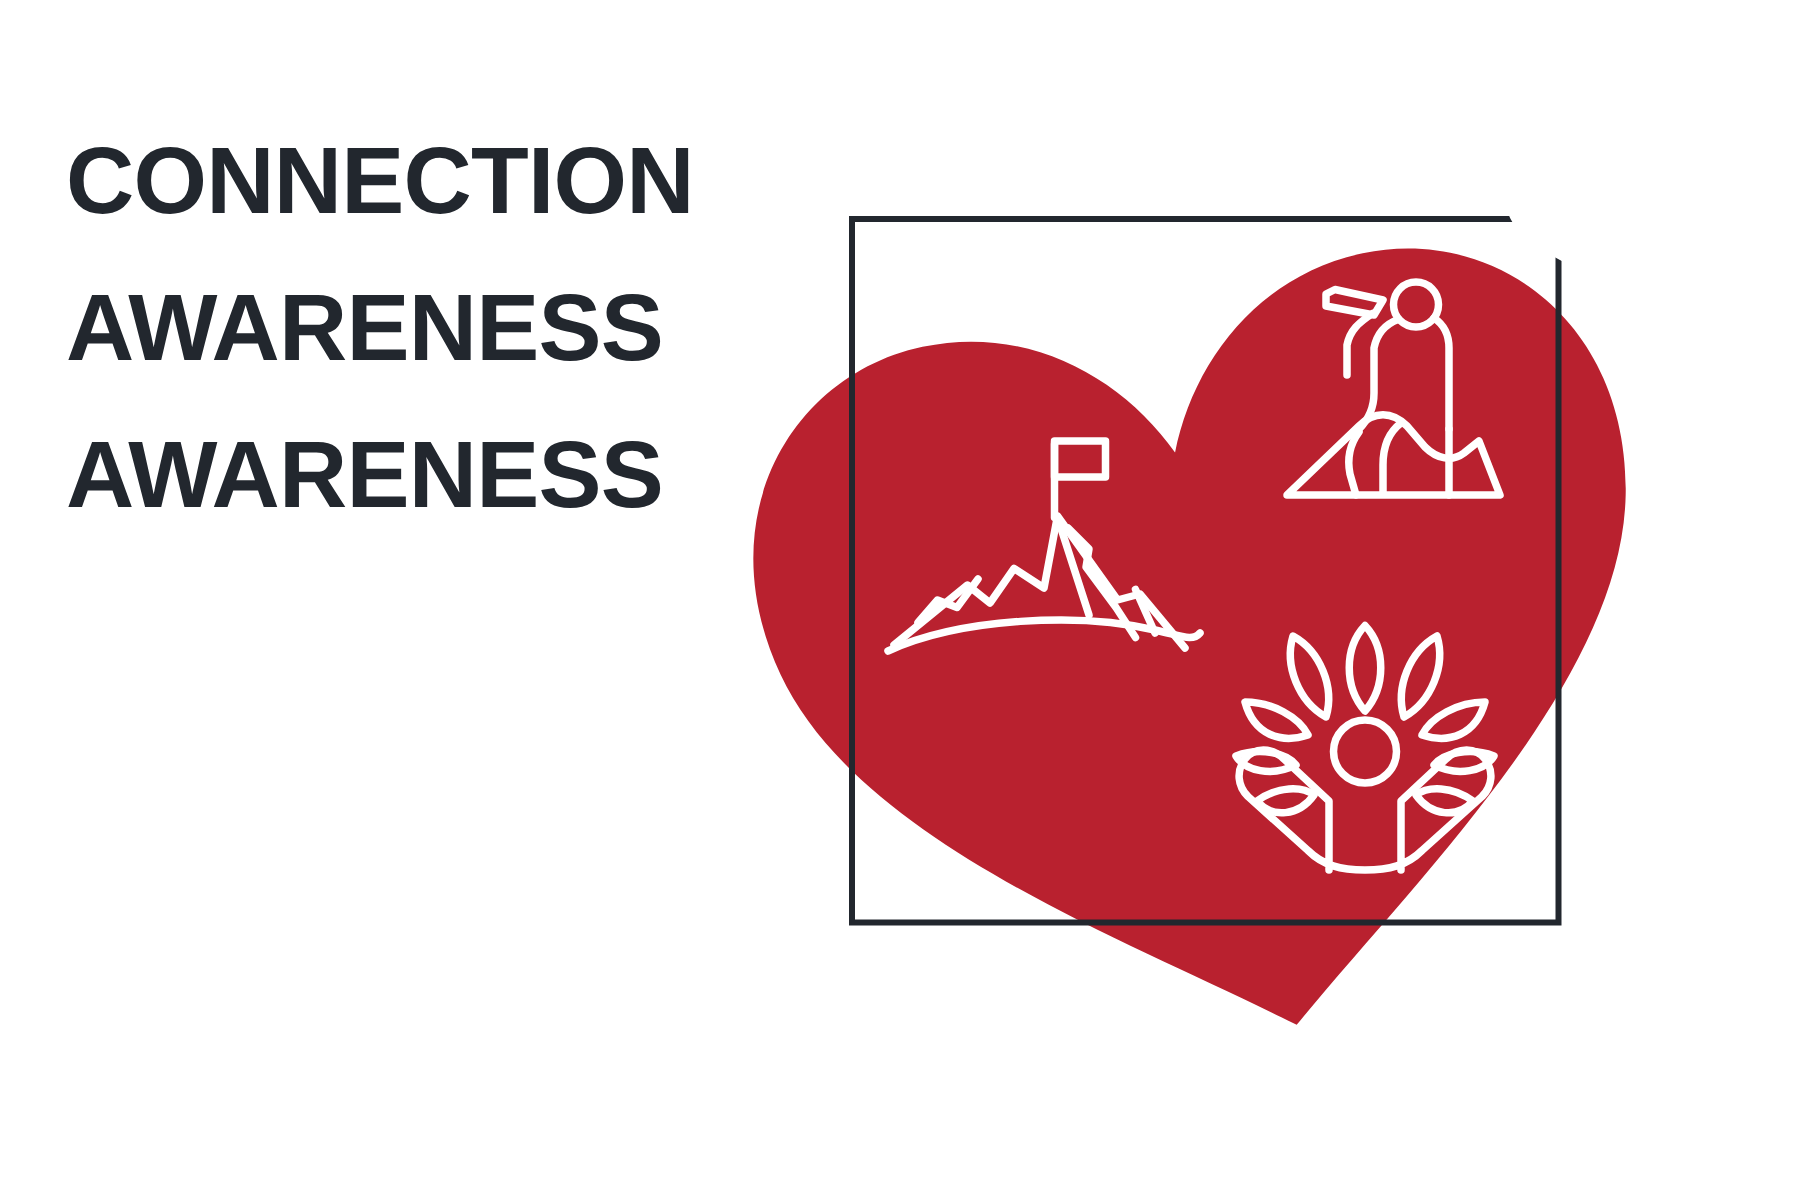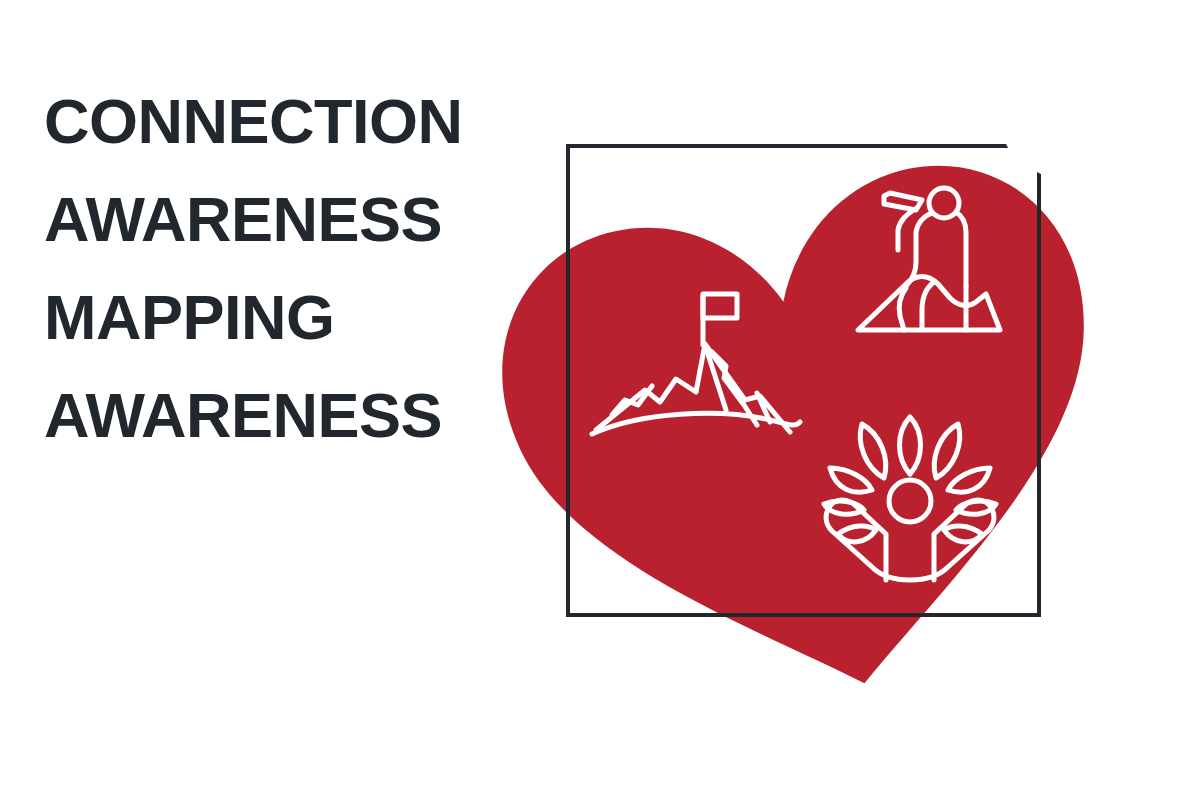--- a/index.html
+++ b/index.html
@@ -191,17 +191,16 @@
                  C 1070 110, 1080 120, 1078 134
                  C 1076 152, 1058 166, 1042 178 Z" fill="#FFFFFF"></path>
       </g>
 
     </svg>
   </div>
 
   <div id="headline">
     <div class="headline-line">CONNECTION</div>
     <div class="headline-line">AWARENESS</div>
-    <div class="headline-line">MAPPING</div>
     <div class="headline-line">AWARENESS</div>
   </div>
 
 </div>
 
 </body></html>

